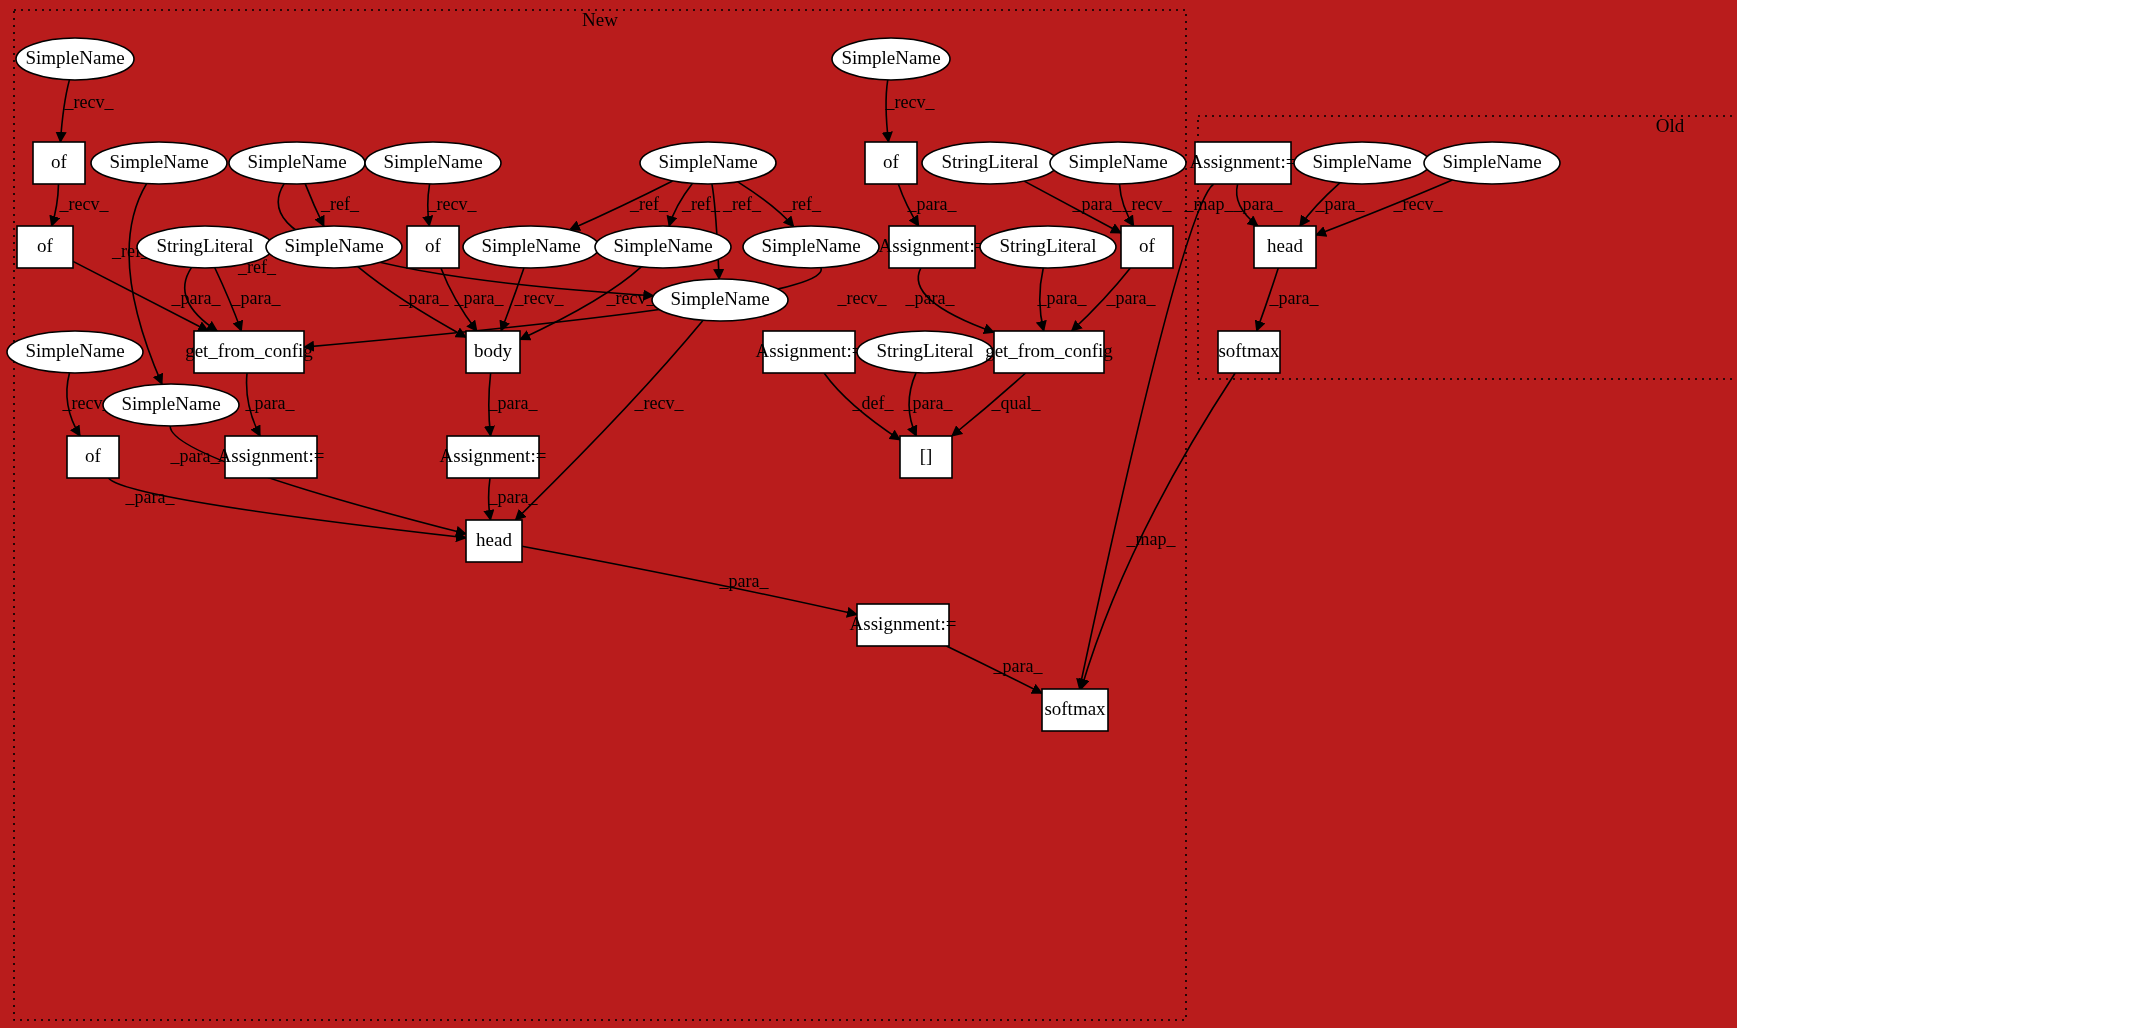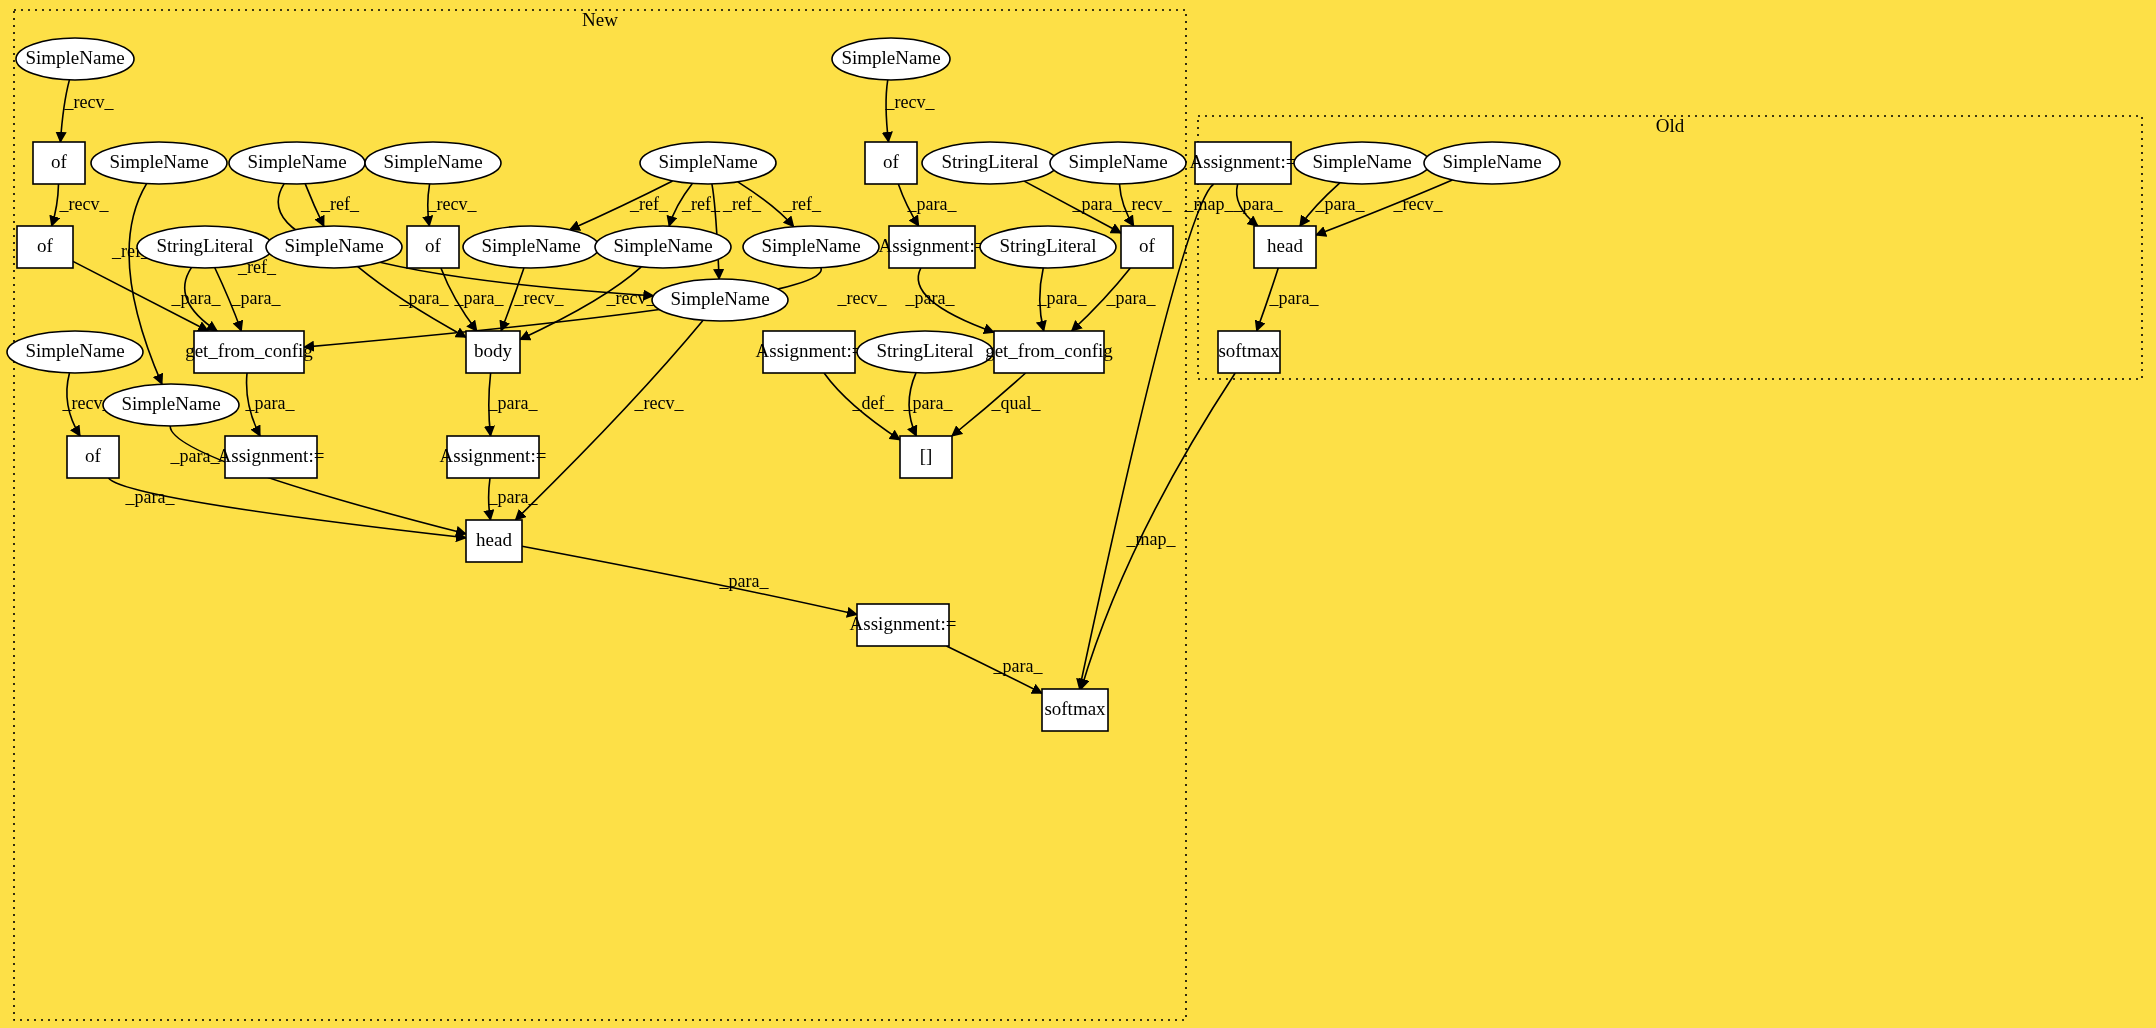--- a/index.html
+++ b/index.html
@@ -1,17 +1,17 @@
 <!DOCTYPE html>
 <html><head>
 <meta charset="utf-8">
 <style>
   html,body{margin:0;padding:0;background:#ffffff;}
   body{font-family:"Liberation Serif", serif;}
-  #canvas-wrap{position:relative;width:2156px;height:1028px;background:#fde047;overflow:hidden;}
+  #canvas-wrap{position:relative;width:1737px;height:1028px;background:#b91c1c;overflow:hidden;}
   svg#graph{display:block;width:2156px;height:1028px;}
   .node-shape{fill:#ffffff;stroke:#000000;stroke-width:1.6;}
   .node-label{font-family:"Liberation Serif", serif;font-size:19px;fill:#000;text-anchor:middle;dominant-baseline:middle;}
   .edge-path{fill:none;stroke:#000000;stroke-width:1.6;}
   .edge-label{font-family:"Liberation Serif", serif;font-size:18px;fill:#000;text-anchor:middle;dominant-baseline:middle;}
   .cluster-box{fill:none;stroke:#000000;stroke-width:1.6;stroke-dasharray:2 5;}
   .cluster-label{font-family:"Liberation Serif", serif;font-size:19px;fill:#000;text-anchor:middle;dominant-baseline:middle;}
 </style>
 </head>
 <body>

